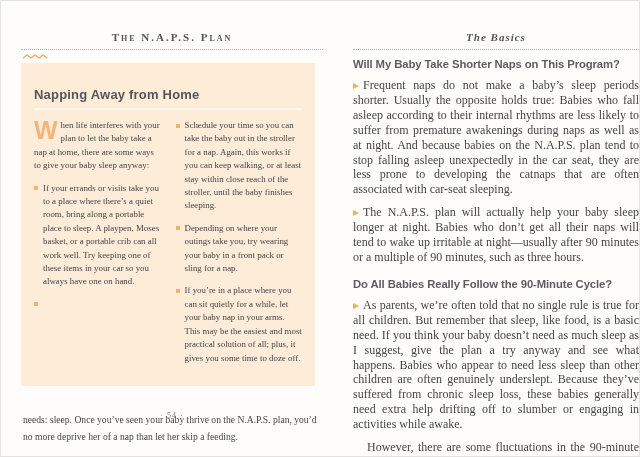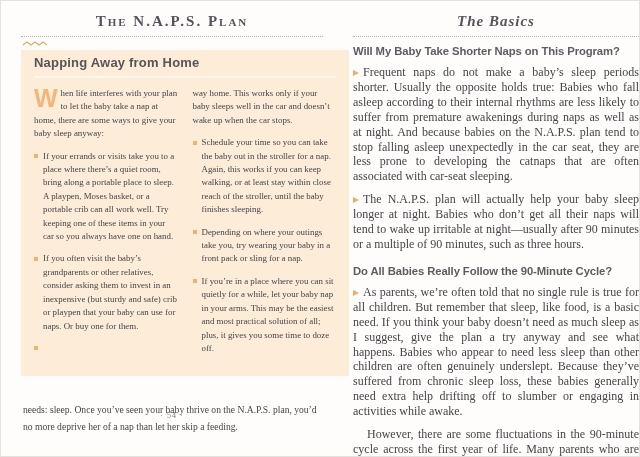--- a/index.html
+++ b/index.html
@@ -8,34 +8,34 @@
     background:#fefdfb; border:1px solid #e4e2dd;
     font-family:"Liberation Serif", serif; color:#454549;
     overflow:hidden;
   }
   
   .page { position:absolute; top:10px; }
   .page-left  { left:20px;  width:302px; }
   .page-right { left:352px; width:286px; }
 
   .running-head {
-    text-align:center; font-size:15px; color:#55545a;
+    text-align:center; font-size:11px; color:#55545a;
     letter-spacing:2px; font-variant:small-caps; font-weight:bold;
-    margin:2px 0 6px 0;
+    margin:20px 0 6px 0;
   }
   .running-head.italic { font-style:italic; font-variant:normal; letter-spacing:1px; font-weight:bold; }
   .head-rule { border-top:1.5px dotted #b9b4ac; height:0; margin-bottom:4px; }
 
   
   .zigzag { display:block; margin:2px 0 3px 2px; }
 
   
   .napbox {
-    background:#fcecd8; padding:5px 13px 12px 13px;
-    box-sizing:border-box; width:328px;
+    background:#fcecd8; padding:24px 13px 12px 13px;
+    box-sizing:border-box; width:294px;
   }
   .napbox-title {
     font-family:"Liberation Sans", sans-serif; font-weight:bold;
     font-size:13px; color:#56555a; letter-spacing:0.2px;
     padding-bottom:6px; border-bottom:2px solid #fdf7ee; margin-bottom:9px;
   }
   .napbox-cols { display:flex; gap:15px; }
   .col { flex:1; font-size:8.9px; line-height:13.4px; }
   .col p { margin:0 0 9px 0; }
   .dropcap {
@@ -86,27 +86,26 @@
     </svg>
 
     <div class="napbox">
       <div class="napbox-title">Napping Away from Home</div>
       <div class="napbox-cols">
 
         <div class="col">
           <p><span class="dropcap">W</span><span>hen life interferes with your plan to let the baby take a nap at home, there are some ways to give your baby sleep anyway:</span></p>
           <ul class="nap-list">
             <li><span class="sq"></span><span>If your errands or visits take you to a place where there’s a quiet room, bring along a portable place to sleep. A playpen, Moses basket, or a portable crib can all work well. Try keeping one of these items in your car so you always have one on hand.</span></li>
-            <li><span class="sq"></span><span>If you often visit the baby’s grandparents or other relatives, consider asking them to invest in an inexpensive (but sturdy and safe) crib or playpen that your baby can use for naps. Or buy one for them.</span></li>
+            <li><span class="sq"></span></li>
             <li><span class="sq"></span></li>
           </ul>
         </div>
 
         <div class="col">
-          <p>way home. This works only if your baby sleeps well in the car and doesn’t wake up when the car stops.</p>
           <ul class="nap-list">
             <li><span class="sq"></span><span>Schedule your time so you can take the baby out in the stroller for a nap. Again, this works if you can keep walking, or at least stay within close reach of the stroller, until the baby finishes sleeping.</span></li>
             <li><span class="sq"></span><span>Depending on where your outings take you, try wearing your baby in a front pack or sling for a nap.</span></li>
             <li><span class="sq"></span><span>If you’re in a place where you can sit quietly for a while, let your baby nap in your arms. This may be the easiest and most practical solution of all; plus, it gives you some time to doze off.</span></li>
           </ul>
         </div>
 
       </div>
     </div>
 

